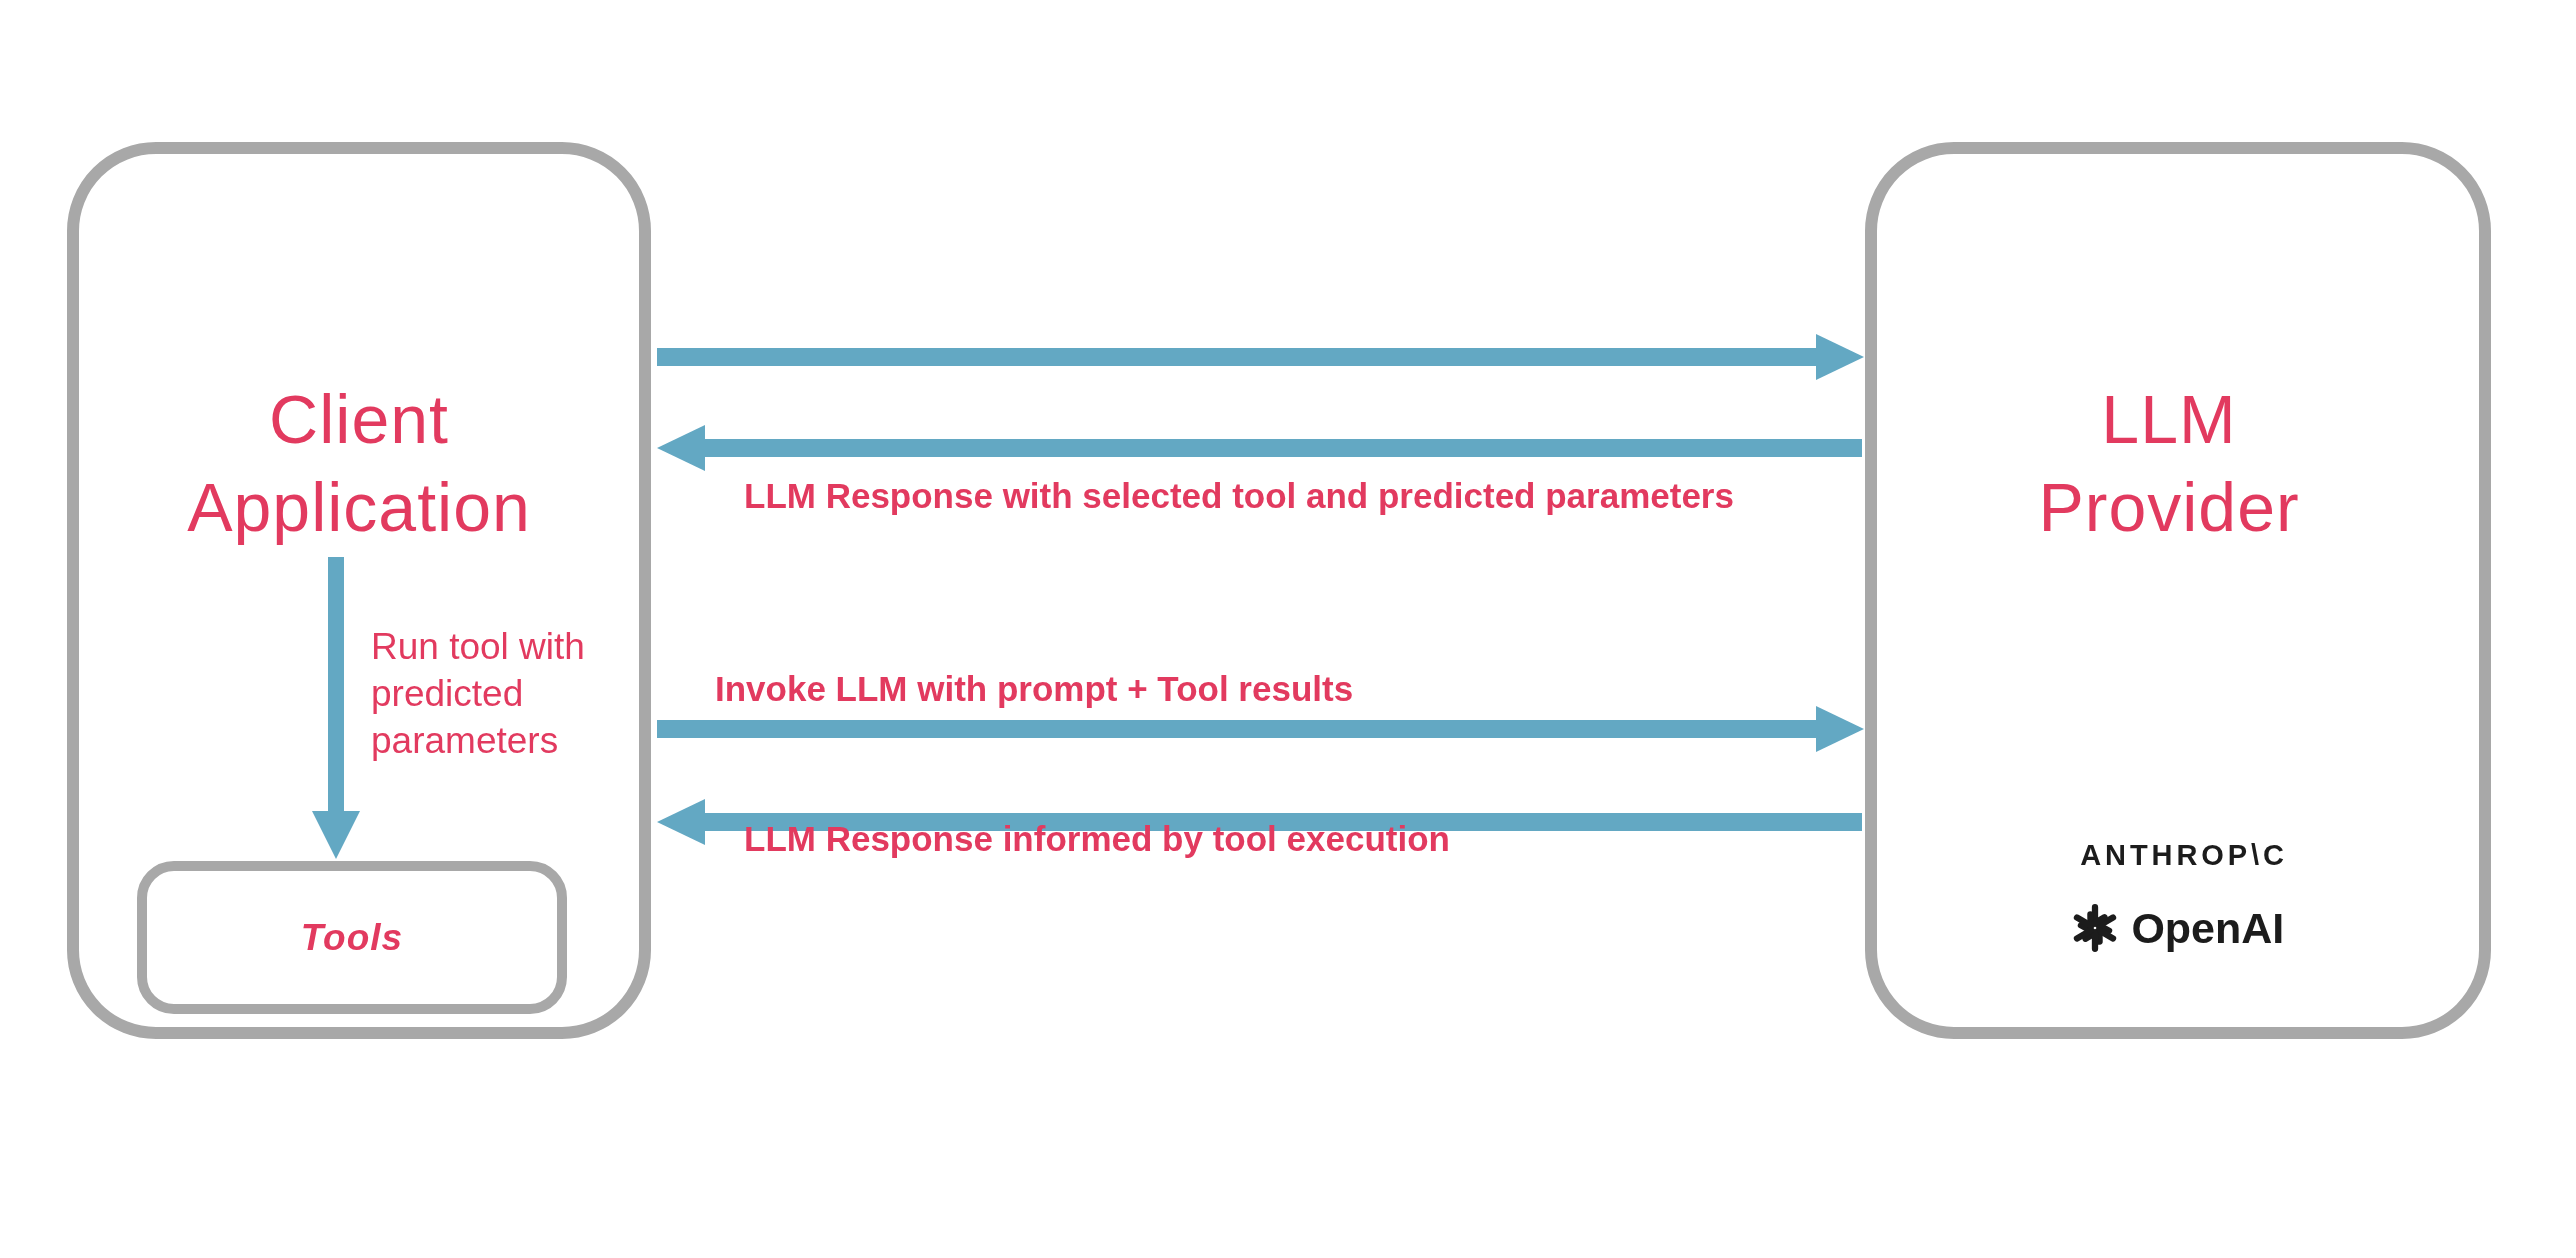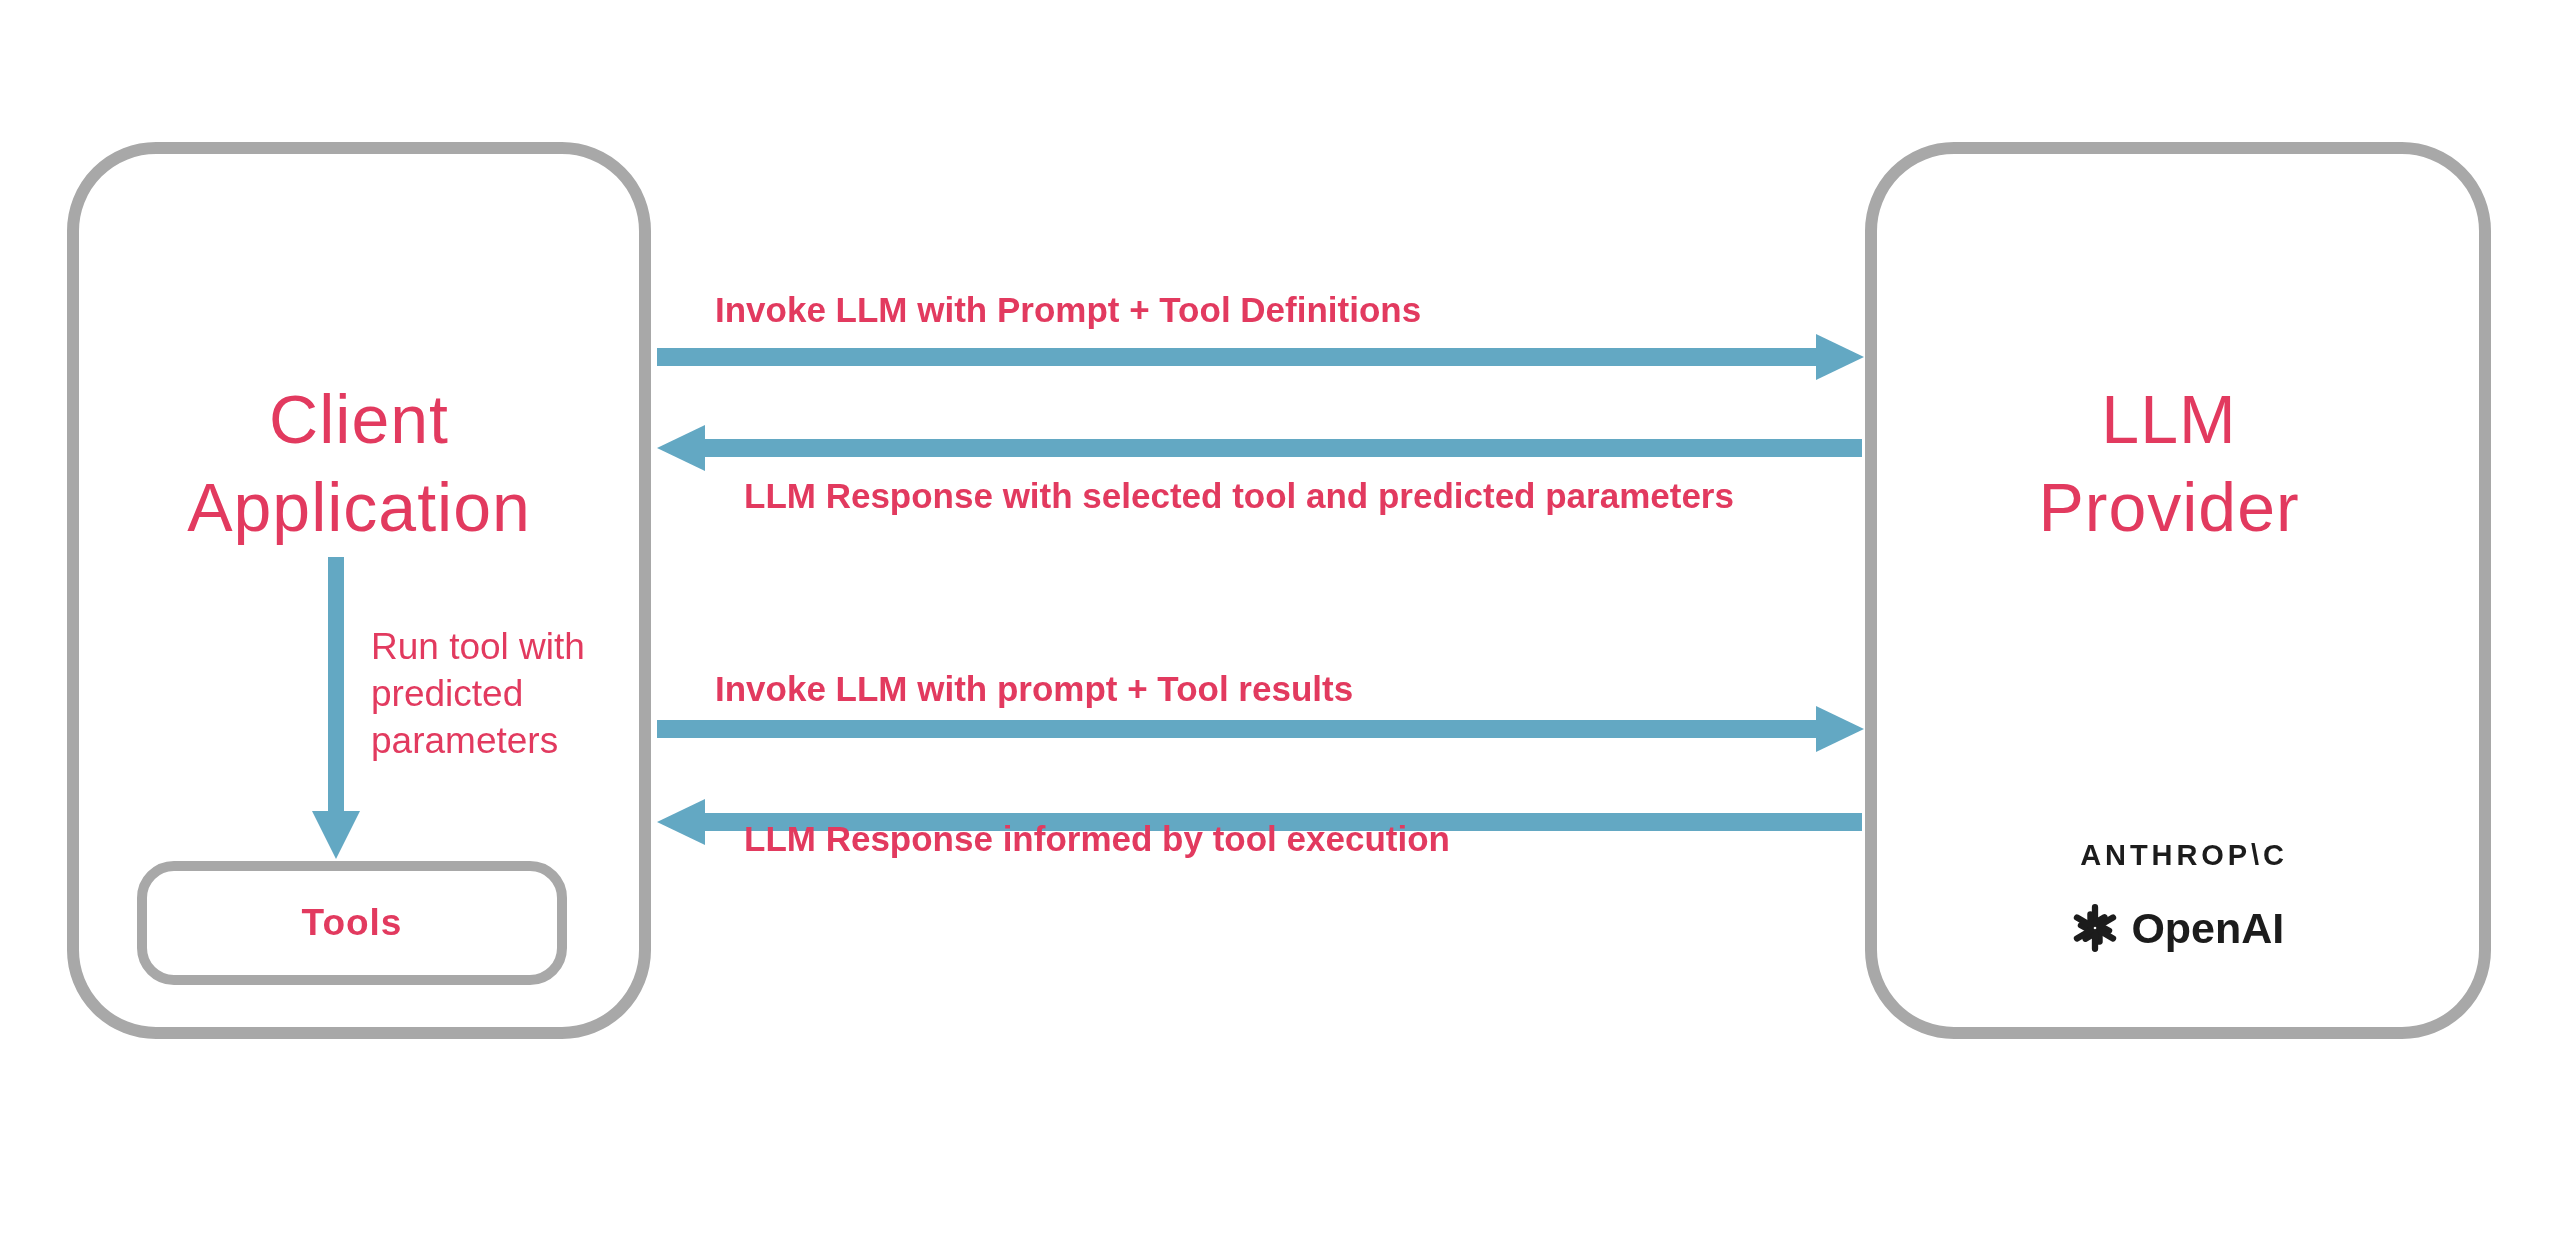--- a/index.html
+++ b/index.html
@@ -29,25 +29,25 @@
     color:var(--pink,#e23a5f);
     letter-spacing:1px;
   }
   .client-title{left:67px;top:375px;width:584px;}
   .client-title .wrapper{max-width:444px;margin:0 auto;}
   .provider-title{left:1865px;top:375px;width:608px;}
   .provider-title .wrapper{max-width:319px;margin:0 auto;}
   
   .tools-box{
     position:absolute;
-    left:137px;top:861px;width:430px;height:124px;
+    left:137px;top:861px;width:430px;height:153px;
     border:10.6px solid var(--gray,#a8a8a8);
     border-radius:37px;
     box-sizing:border-box;
-    display:flex;align-items:center;justify-content:center;
+    display:flex;align-items:center;justify-content:center;font-style:italic;
   }
   .tools-label{
     font-weight:700;font-size:37px;color:var(--pink,#e23a5f);
     letter-spacing:1px;
   }
   
   .shaft{position:absolute;background:var(--blue,#63a8c3);}
   .head{position:absolute;width:0;height:0;}
   .head-right{
     left:100%;top:50%;transform:translateY(-50%);
@@ -134,21 +134,20 @@
         <path d="M24 5.5 L24 19.5 L36.5 26.5" transform="rotate(60 24 24)"></path>
         <path d="M24 5.5 L24 19.5 L36.5 26.5" transform="rotate(120 24 24)"></path>
         <path d="M24 5.5 L24 19.5 L36.5 26.5" transform="rotate(180 24 24)"></path>
         <path d="M24 5.5 L24 19.5 L36.5 26.5" transform="rotate(240 24 24)"></path>
         <path d="M24 5.5 L24 19.5 L36.5 26.5" transform="rotate(300 24 24)"></path>
       </g>
     </svg>
     <span class="openai-wordmark">OpenAI</span>
   </div>
 
-  <div class="flow-label flow-label-1">Invoke LLM with Prompt + Tool Definitions</div>
   <div class="shaft arrow-1">
     <div class="head head-right"></div>
   </div>
 
   <div class="shaft arrow-2">
     <div class="head head-left"></div>
   </div>
   <div class="flow-label flow-label-2">LLM Response with selected tool and predicted parameters</div>
 
   <div class="flow-label flow-label-3">Invoke LLM with prompt + Tool results</div>

